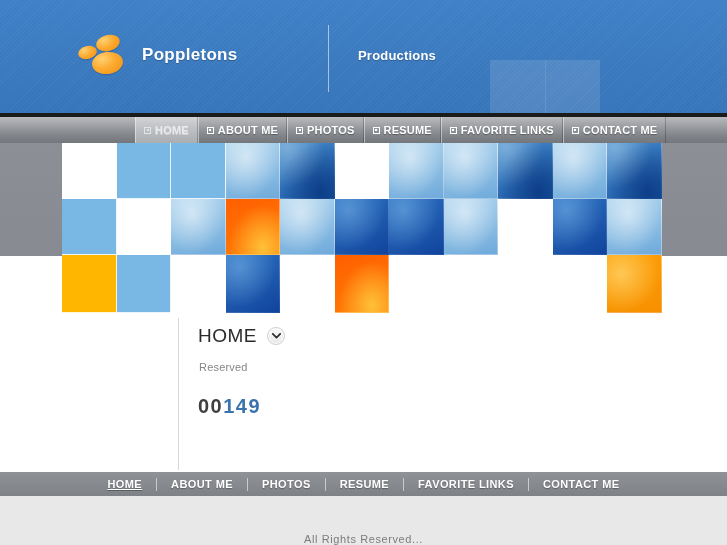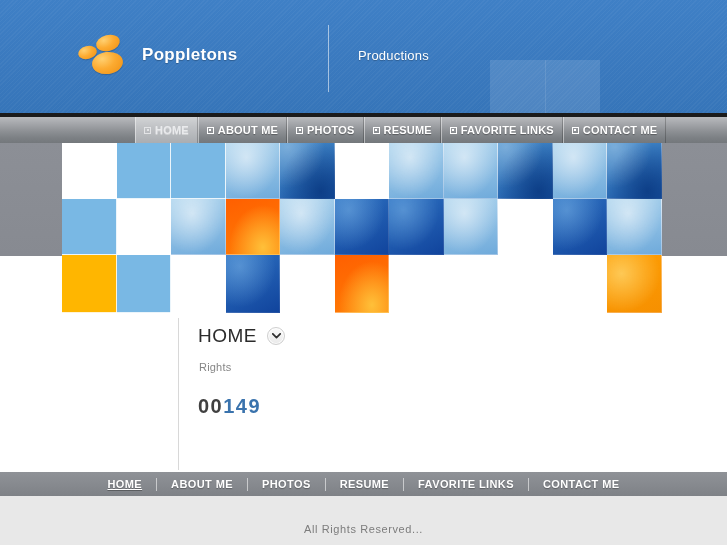--- a/index.html
+++ b/index.html
@@ -76,21 +76,21 @@
   .brand-divider {
     position: absolute;
     left: 328px; top: 25px;
     width: 1px; height: 67px;
     background: rgba(255,255,255,0.55);
   }
   .brand-sub {
     position: absolute;
     left: 342px; top: 48px;
     font-size: 13px;
-    font-weight: normal;
+    font-weight: bold;
     color: #ffffff;
     letter-spacing: 0.2px;
     text-shadow: 0 1px 1px rgba(0,0,0,0.25);
     white-space: nowrap;
     padding-left: 16px;
   }
 
   
   .nav-rule {
     position: absolute;
@@ -324,21 +324,21 @@
 
   
   .copyright-bar {
     position: absolute;
     left: 0; top: 496px;
     width: 727px;
     height: 49px;
     background: #e8e8e8;
     display: flex;
     justify-content: center;
-    align-items: center;
+    align-items: flex-end;
     box-sizing: border-box;
   }
   .copyright-text {
     margin-top: 17px;
     font-size: 11px;
     color: #7c7c7c;
     letter-spacing: 0.6px;
   }
 </style>
 </head>
@@ -445,21 +445,21 @@
 
     <div class="page-title-row">
       <h1 class="page-title">HOME</h1>
       <span class="title-toggle">
         <svg width="9" height="6" viewBox="0 0 9 6" aria-hidden="true">
           <path d="M0.8 0.8 L4.5 4.6 L8.2 0.8" fill="none" stroke="#2f2f2f" stroke-width="1.7" stroke-linecap="round" stroke-linejoin="round"></path>
         </svg>
       </span>
     </div>
 
-    <div class="welcome-text">Rights</div>
+    <div class="welcome-text">Reserved</div>
 
     <div class="hit-counter">
       <span class="lead">00</span><span class="val">149</span>
     </div>
   </div>
 
   <div class="footer-nav">
     <a class="footer-link current" href="#">HOME</a>
     <span class="footer-sep"></span>
     <a class="footer-link" href="#">ABOUT ME</a>

